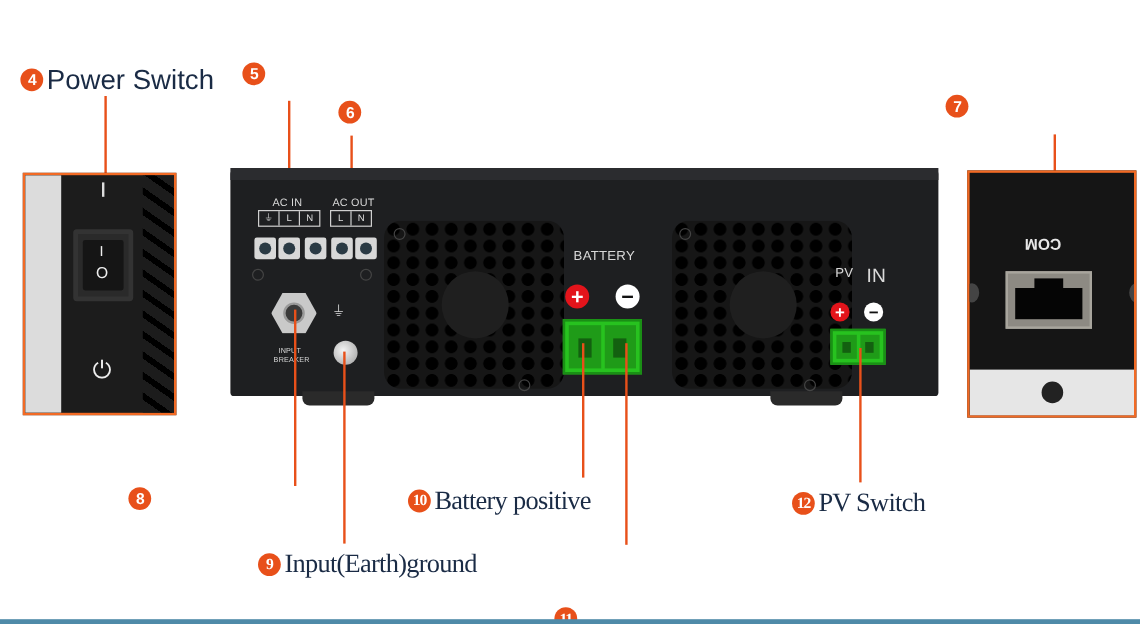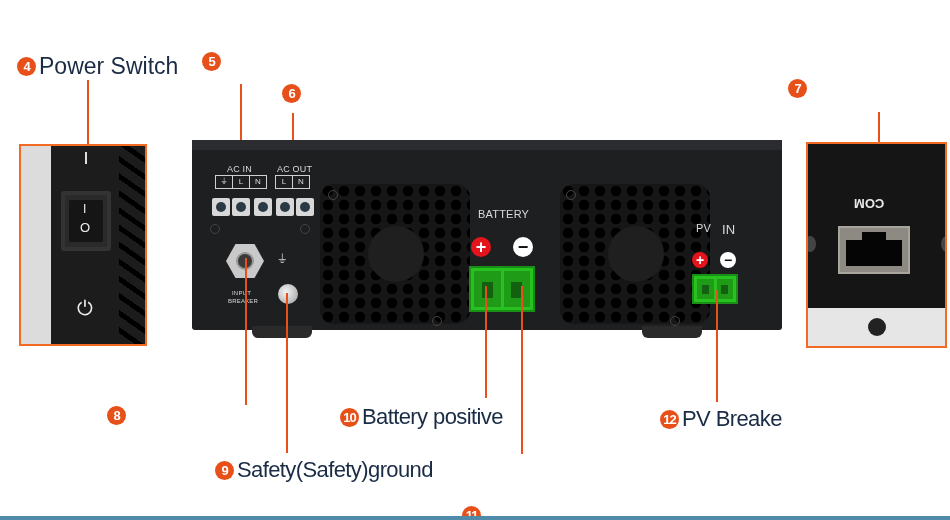--- a/index.html
+++ b/index.html
@@ -1,19 +1,19 @@
 <!DOCTYPE html>
 <html><head>
 <meta charset="utf-8">
 <style>
   html,body{margin:0;padding:0;}
   body{width:950px;height:520px;position:relative;background:#ffffff;overflow:hidden;font-family:"Liberation Sans",sans-serif;}
   .abs{position:absolute;}
   .callout{position:absolute;display:flex;align-items:center;color:#1a2b45;font-size:23px;white-space:nowrap;}
-  .callout.sm{font-size:22px;font-family:Liberation Sans, sans-serif;letter-spacing:-0.6px;}
+  .callout.sm{font-size:22px;font-family:Liberation Serif, serif;letter-spacing:-0.6px;}
   .badge{width:19px;height:19px;border-radius:50%;background:#e8501a;color:#fff;font-size:13px;font-weight:bold;display:flex;align-items:center;justify-content:center;margin-right:3px;flex:none;letter-spacing:-1px;}
   .leader{position:absolute;width:2px;background:#e8501a;}
   .inset{position:absolute;border:2px solid #f26a24;box-sizing:border-box;overflow:hidden;}
   .bottom-rule{position:absolute;left:0;top:516px;width:950px;height:4px;background:#4f8aa8;}
   
   .device{position:absolute;left:192px;top:140px;width:590px;height:200px;}
   .chassis{position:absolute;left:0;top:2px;width:590px;height:188px;background:#1e1f21;border-radius:3px;}
   .lip{position:absolute;left:0;top:0;width:590px;height:10px;background:#2b2c2f;}
   .foot{position:absolute;top:186px;width:60px;height:12px;background:#2a2a2a;border-radius:0 0 6px 6px;}
   .tiny{position:absolute;color:#d9d9d9;font-size:9px;letter-spacing:0.2px;}
@@ -125,21 +125,21 @@
 
   <span class="tiny" style="left:286px;top:68px;font-size:11px;">BATTERY</span>
   <div class="polarity pos" style="left:279px;top:97px;width:20px;height:20px;font-size:18px;">+</div>
   <div class="polarity neg" style="left:321px;top:97px;width:20px;height:20px;font-size:18px;">−</div>
   <div class="green-term" style="left:277px;top:126px;width:66px;height:46px;">
     <div></div>
     <div></div>
   </div>
 
   <span class="tiny" style="left:504px;top:82px;font-size:11px;">PV</span>
-  <span class="tiny" style="left:530px;top:82px;font-size:13px;">IN</span>
+  <span class="tiny" style="left:530px;top:82px;font-size:16px;">IN</span>
   <div class="polarity pos" style="left:500px;top:112px;width:16px;height:16px;font-size:14px;">+</div>
   <div class="polarity neg" style="left:528px;top:112px;width:16px;height:16px;font-size:14px;">−</div>
   <div class="green-term" style="left:500px;top:134px;width:46px;height:30px;">
     <div></div>
     <div></div>
   </div>
 
   <div class="mount" style="left:18px;top:84px;"></div>
   <div class="mount" style="left:108px;top:84px;"></div>
   <div class="mount" style="left:136px;top:50px;"></div>
@@ -149,33 +149,33 @@
 </div>
 
 <div class="leader" style="left:245px;top:258px;height:147px;"></div>
 <div class="callout" style="left:107px;top:406px;">
   <span class="badge">8</span>
 </div>
 
 <div class="leader" style="left:286px;top:293px;height:160px;"></div>
 <div class="callout sm" style="left:215px;top:457px;">
   <span class="badge">9</span>
-  <span>Safety(Safety)ground</span>
+  <span>Input(Earth)ground</span>
 </div>
 
 <div class="leader" style="left:485px;top:286px;height:112px;"></div>
 <div class="callout sm" style="left:340px;top:404px;">
   <span class="badge">10</span>
   <span>Battery positive</span>
 </div>
 
 <div class="leader" style="left:521px;top:286px;height:168px;"></div>
 <div class="callout sm" style="left:462px;top:458px;margin-top:48px;">
   <span class="badge">11</span>
 </div>
 
 <div class="leader" style="left:716px;top:290px;height:112px;"></div>
 <div class="callout sm" style="left:660px;top:406px;">
   <span class="badge">12</span>
-  <span>PV Breake</span>
+  <span>PV Switch</span>
 </div>
 
 <div class="bottom-rule"></div>
 
 </body></html>

